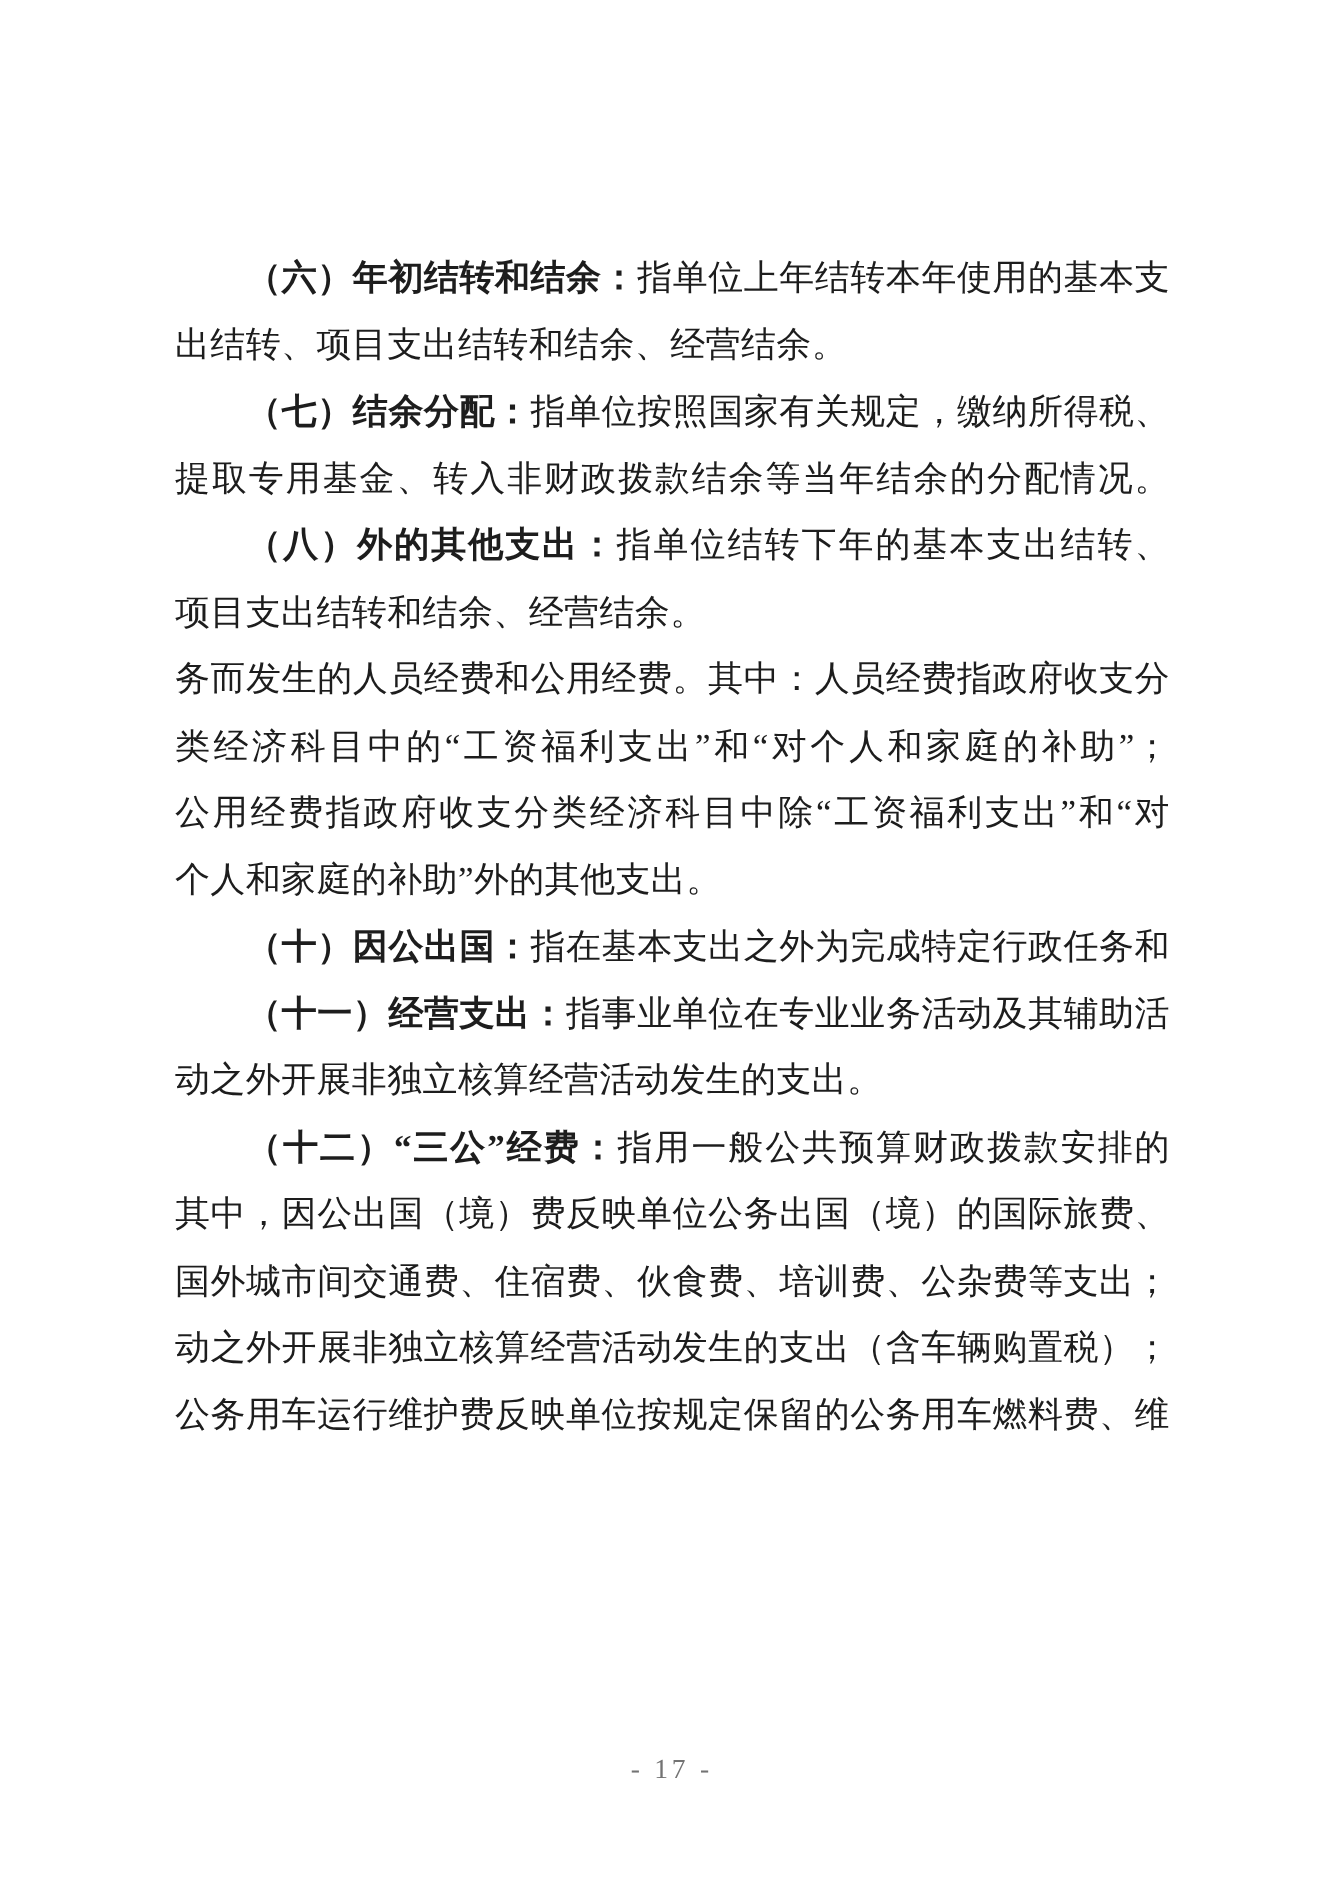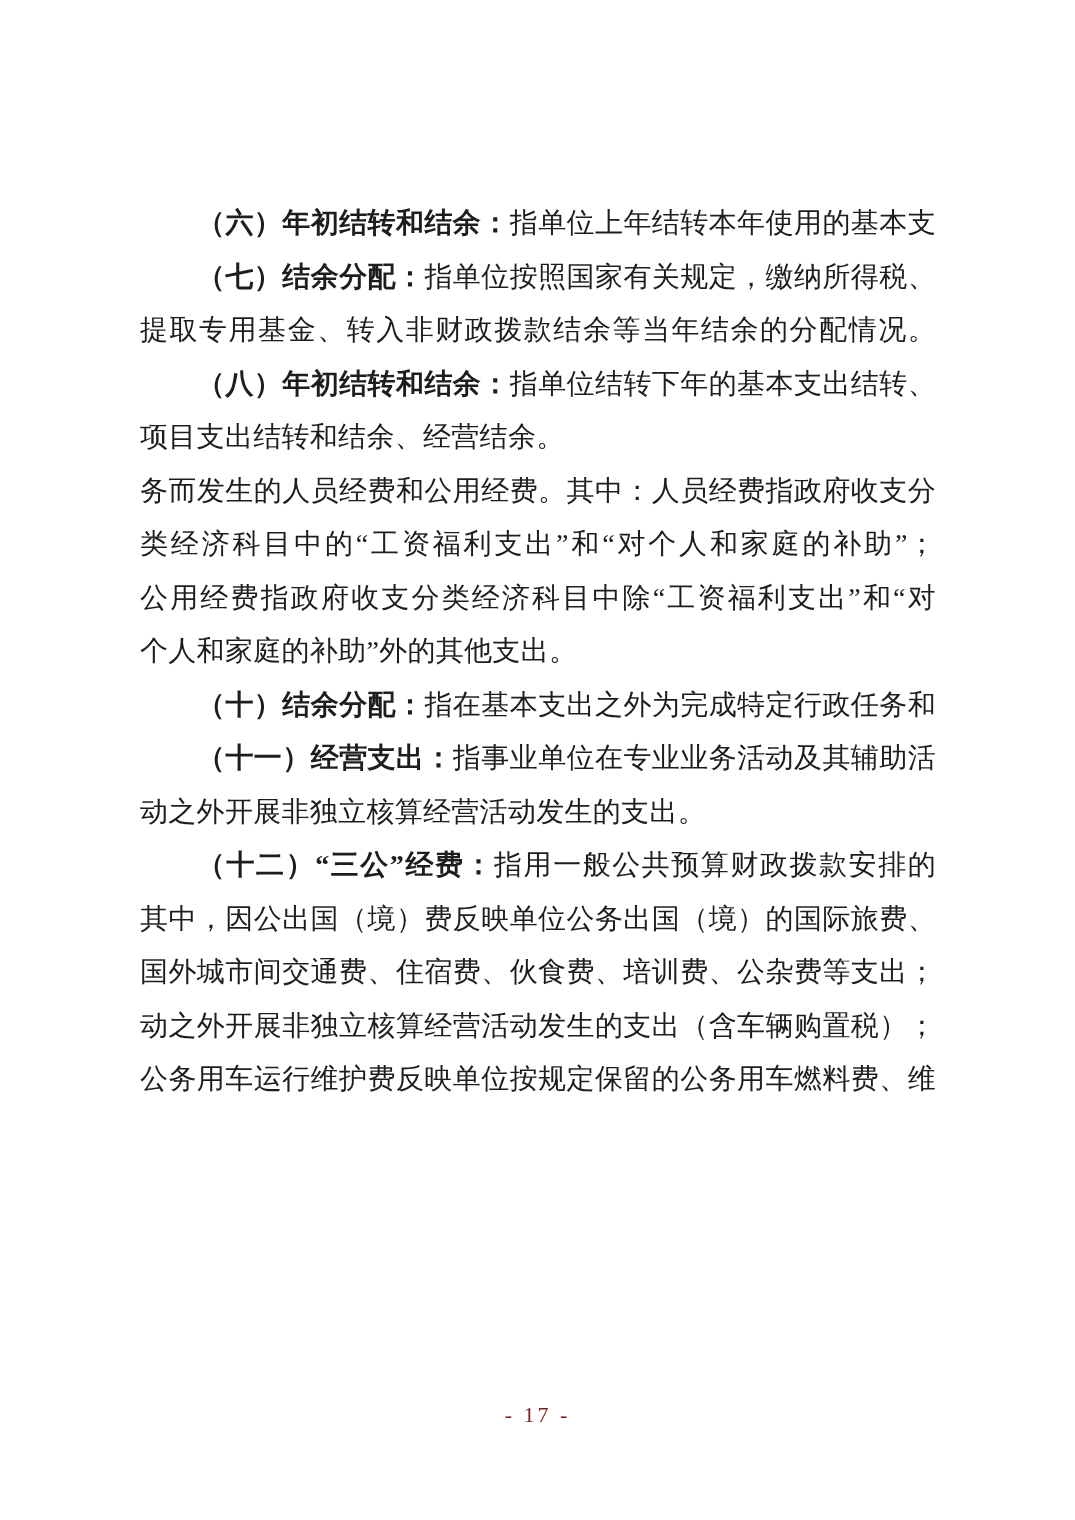--- a/index.html
+++ b/index.html
@@ -43,38 +43,39 @@
     font-weight: 700;
   }
   .page-number {
     position: absolute;
     top: 1402px;
     left: 0;
     width: 1075px;
     text-align: center;
     font-size: 22px;
     letter-spacing: 3px;
-    color: #7f1d1d;
+    color: #737373;
   }
 </style>
 </head>
 <body>
 
 <div class="page">
   <div class="text-block">
     <div class="line indent"><span class="lead">（六）年初结转和结余：</span><span>指单位上年结转本年使用的基本支</span></div>
+    <div class="line short"><span>出结转、项目支出结转和结余、经营结余。</span></div>
     <div class="line indent"><span class="lead">（七）结余分配：</span><span>指单位按照国家有关规定，缴纳所得税、</span></div>
     <div class="line"><span>提取专用基金、转入非财政拨款结余等当年结余的分配情况。</span></div>
-    <div class="line indent"><span class="lead">（八）年初结转和结余：</span><span>指单位结转下年的基本支出结转、</span></div>
+    <div class="line indent"><span class="lead">（八）外的其他支出：</span><span>指单位结转下年的基本支出结转、</span></div>
     <div class="line short"><span>项目支出结转和结余、经营结余。</span></div>
     <div class="line"><span>务而发生的人员经费和公用经费。其中：人员经费指政府收支分</span></div>
     <div class="line"><span>类经济科目中的“工资福利支出”和“对个人和家庭的补助”；</span></div>
     <div class="line"><span>公用经费指政府收支分类经济科目中除“工资福利支出”和“对</span></div>
     <div class="line short"><span>个人和家庭的补助”外的其他支出。</span></div>
-    <div class="line indent"><span class="lead">（十）结余分配：</span><span>指在基本支出之外为完成特定行政任务和</span></div>
+    <div class="line indent"><span class="lead">（十）因公出国：</span><span>指在基本支出之外为完成特定行政任务和</span></div>
     <div class="line indent"><span class="lead">（十一）经营支出：</span><span>指事业单位在专业业务活动及其辅助活</span></div>
     <div class="line short"><span>动之外开展非独立核算经营活动发生的支出。</span></div>
     <div class="line indent"><span class="lead">（十二）“三公”经费：</span><span>指用一般公共预算财政拨款安排的</span></div>
     <div class="line"><span>其中，因公出国（境）费反映单位公务出国（境）的国际旅费、</span></div>
     <div class="line"><span>国外城市间交通费、住宿费、伙食费、培训费、公杂费等支出；</span></div>
     <div class="line"><span>动之外开展非独立核算经营活动发生的支出（含车辆购置税）；</span></div>
     <div class="line"><span>公务用车运行维护费反映单位按规定保留的公务用车燃料费、维</span></div>
   </div>
   <div class="page-number">- 17 -</div>
 </div>

